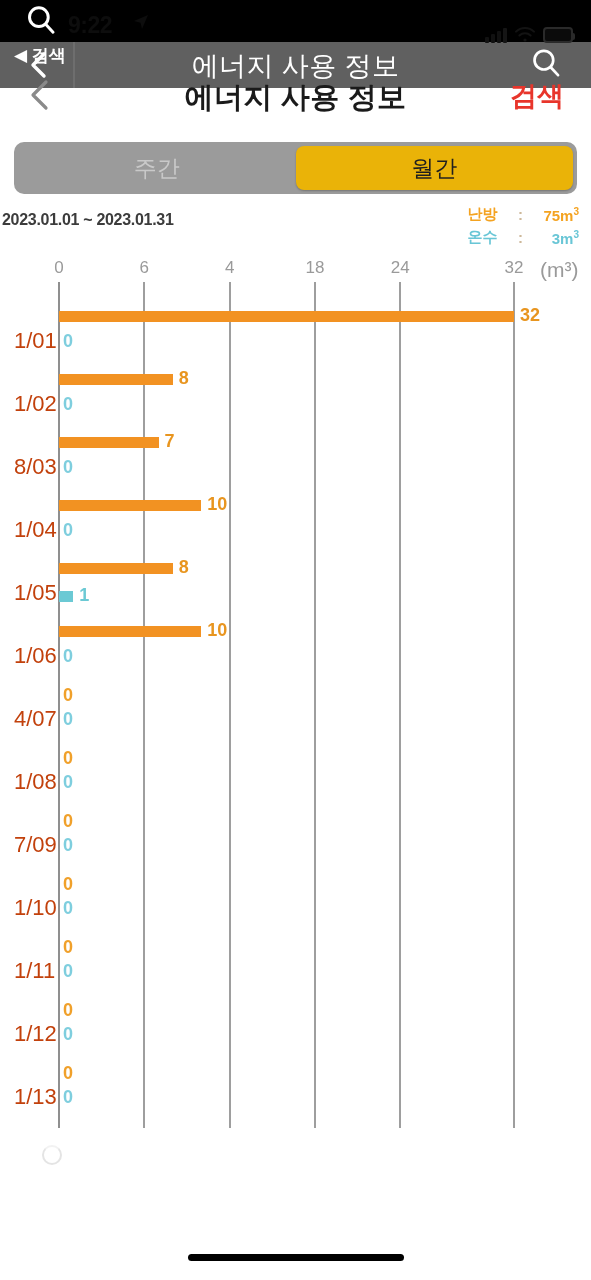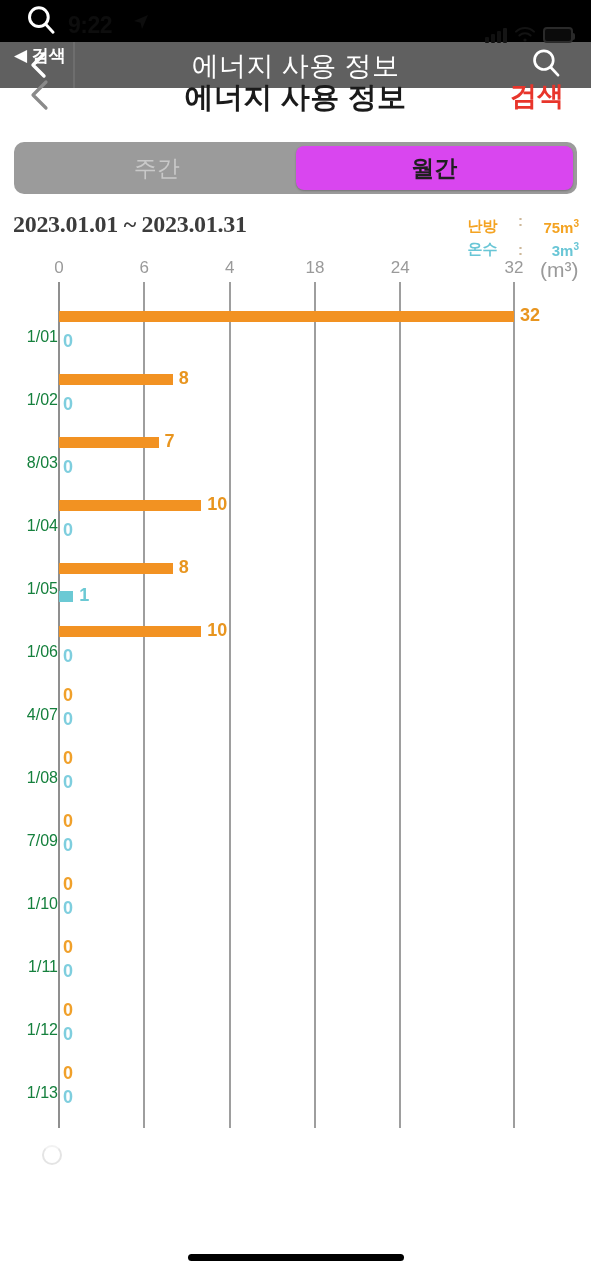--- a/index.html
+++ b/index.html
@@ -94,41 +94,40 @@
     position:absolute; top:142px; left:14px; width:563px; height:52px;
     background:#9b9b9b; border-radius:10px; display:flex; align-items:center;
     padding:4px; z-index:10;
   }
   .seg{
     flex:1; height:44px; display:flex; align-items:center; justify-content:center;
     font-size:23px; border-radius:8px;
   }
   .seg.inactive{ color:#c9c9c9; font-weight:normal; }
   .seg.active{
-    background:#d946ef; color:#1f1f1f; font-weight:bold;
+    background:#eab308; color:#1f1f1f; font-weight:normal;
     box-shadow:0 1px 2px rgba(0,0,0,.25);
   }
 
   
   .range-label{
-    position:absolute; top:211px; left:13px;
-    font-size:24px; font-weight:bold; color:#3c3c3c; letter-spacing:-0.3px;
+    position:absolute; top:211px; left:2px;
+    font-size:16px; font-weight:bold; color:#3c3c3c; letter-spacing:-0.3px;
     z-index:10;
-    font-family:Liberation Serif, serif;
   }
   .legend{
     position:absolute; top:205px; right:12px; z-index:10;
     font-size:15px; font-weight:bold;
     display:grid; grid-template-columns:auto 46px auto; row-gap:4px;
     align-items:center;
   }
   .lg-name{ text-align:left; }
   .lg-colon{ text-align:center; color:#cdb89a; }
   .lg-val{ text-align:right; }
-  .c-heat{ color:#f4a321;margin-top:12px; }
+  .c-heat{ color:#f4a321; }
   .c-water{ color:#69c6d6; }
   .sup{ font-size:10px; vertical-align:super; }
 
   
   .chart{
     position:absolute; top:258px; left:0; width:591px; height:880px; z-index:5;
   }
   .axis-label{
     position:absolute; top:0; font-size:17px; color:#9a9a9a;
     transform:translateX(-50%); white-space:nowrap;
@@ -136,22 +135,22 @@
   .unit-label{
     position:absolute; top:0; left:540px; font-size:21px; color:#9a9a9a;
   }
   .gridline{
     position:absolute; top:24px; width:2px; background:#9e9e9e;
   }
   .axis-line0{ background:#8f8f8f; }
 
   .row{ position:absolute; left:0; width:591px; height:63px; }
   .row-label{
-    position:absolute; left:14px; top:17px; width:44px; text-align:right;
-    font-size:16px; color:#15803d;
+    position:absolute; left:14px; top:17px; width:44px; 
+    font-size:22px; color:#c2410c;
   }
   .bar-heat{
     position:absolute; left:59px; top:0; height:11px; background:#f29222;
   }
   .bar-water{
     position:absolute; left:59px; top:28px; height:11px; background:#6bc9d4;
   }
   .val-heat{
     position:absolute; top:-6px; font-size:18px; font-weight:bold; color:#e8951f;
   }

